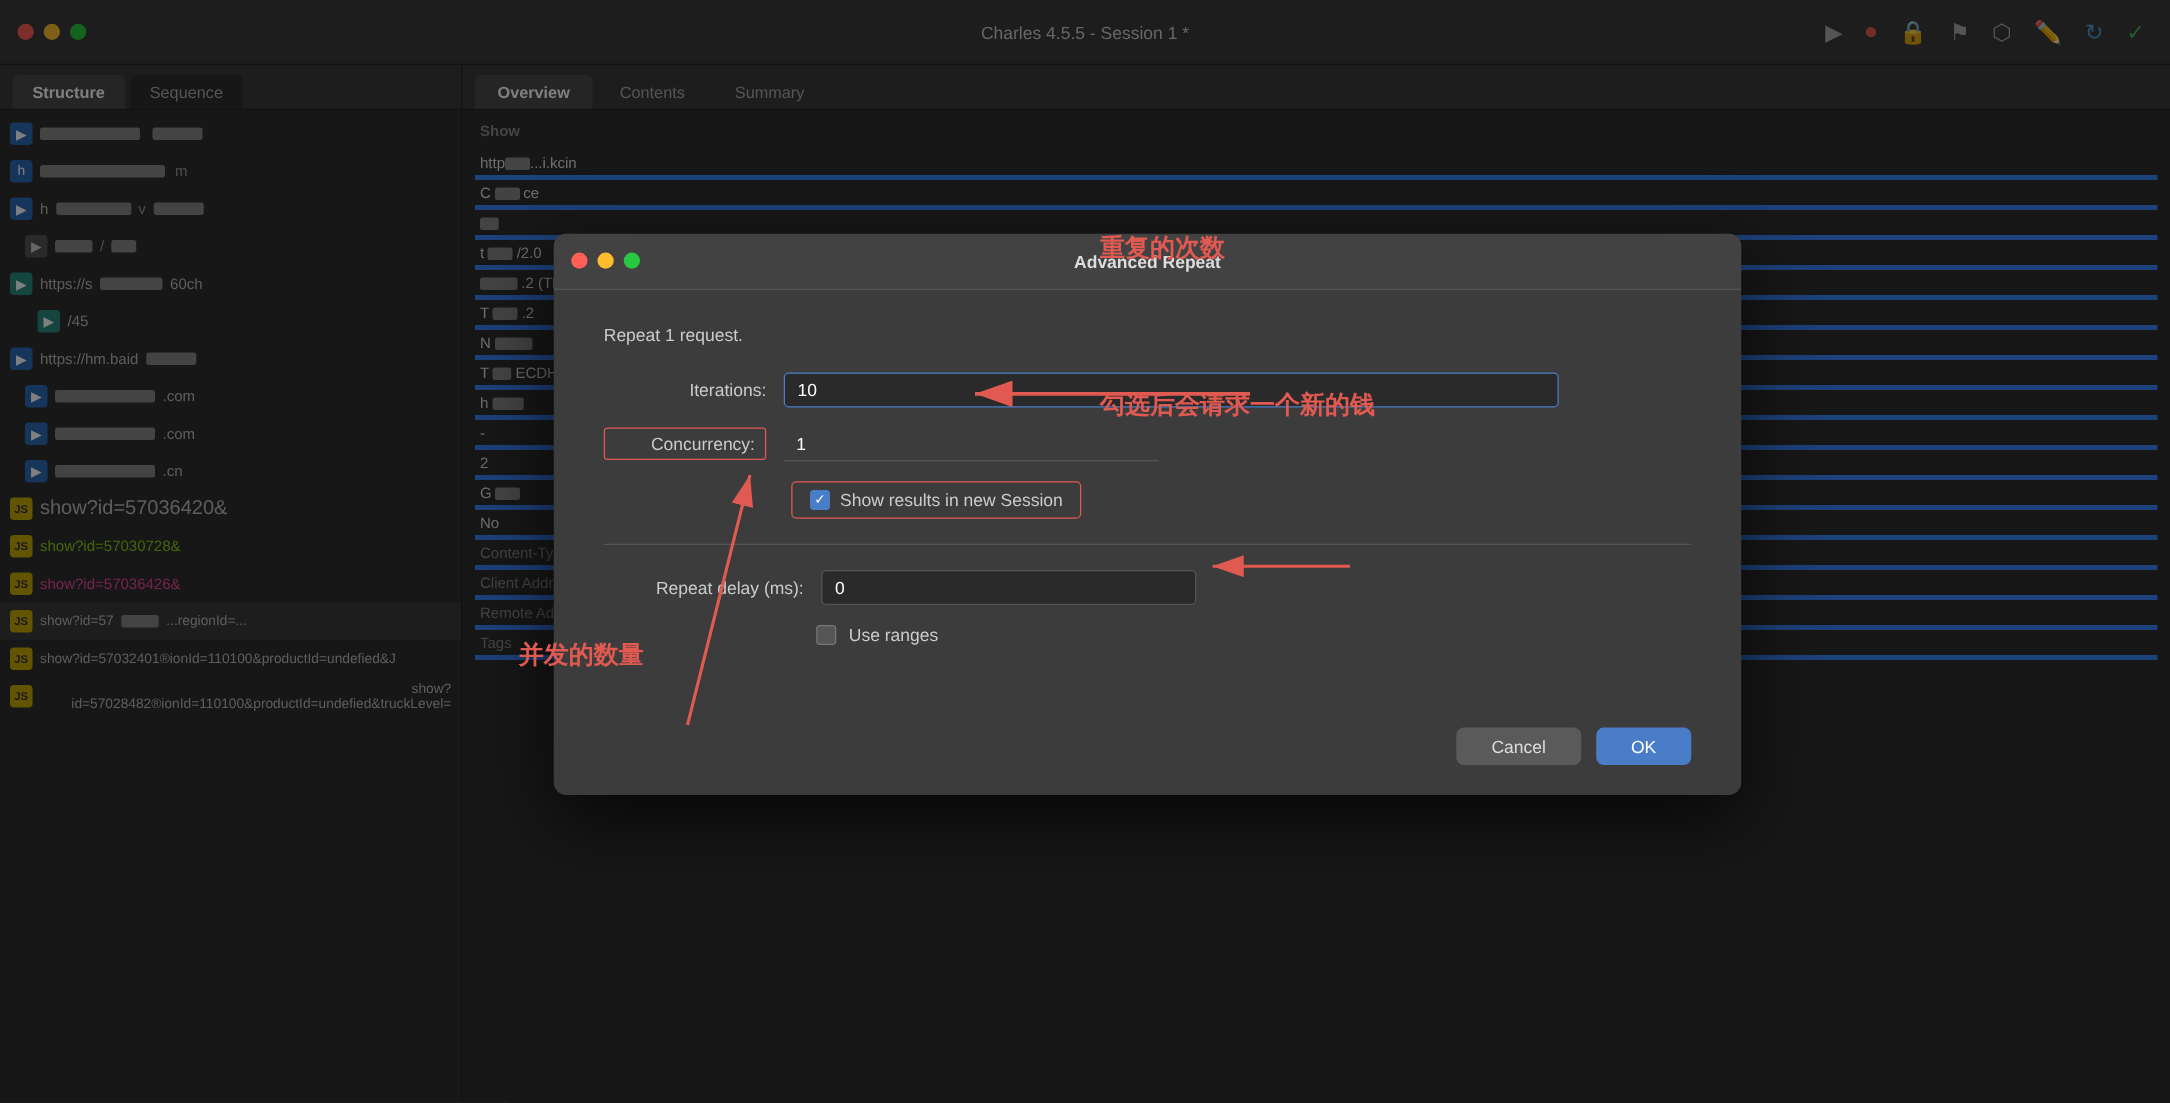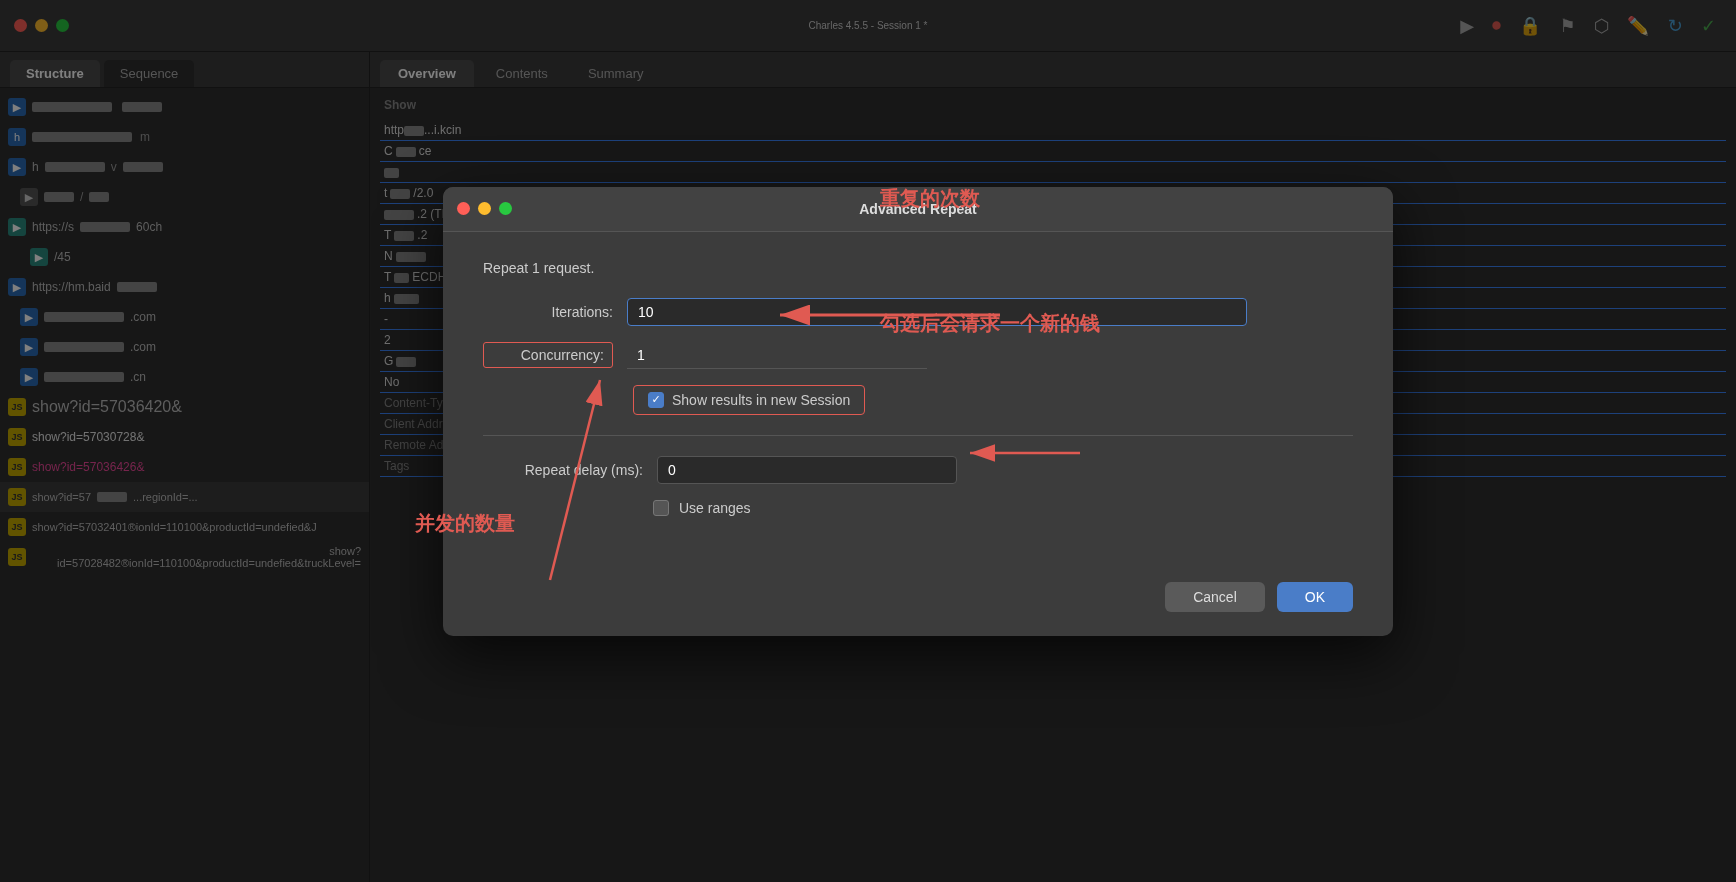--- a/index.html
+++ b/index.html
@@ -18,21 +18,21 @@
       height: 52px;
       background: #3a3a3a;
       display: flex;
       align-items: center;
       justify-content: center;
       position: relative;
       border-bottom: 1px solid #222;
     }
     .titlebar-title {
       color: #ccc;
-      font-size: 10px;
+      font-size: 14px;
       font-weight: 500;
     }
     .traffic-lights {
       position: absolute;
       left: 14px;
       display: flex;
       gap: 8px;
       align-items: center;
     }
     .traffic-light {
@@ -170,21 +170,21 @@
       font-size: 12px;
       font-weight: 600;
       margin-bottom: 8px;
       padding-left: 4px;
     }
     .value-row {
       display: flex;
       color: #bbb;
       font-size: 12px;
       padding: 3px 4px;
-      border-bottom: 1px solid #3b82f6;
+      border-bottom: 4px solid #3b82f6;
     }
     .value-key {
       color: #888;
       min-width: 130px;
       font-size: 12px;
     }
     .value-val {
       color: #ddd;
       flex: 1;
     }
@@ -481,21 +481,21 @@
         <span class="blurred-text" style="width:80px;"></span>
         <span style="color:#bbb;font-size:12px;">.cn</span>
       </div>
 
       <div class="sidebar-item">
         <div class="sidebar-item-icon icon-js">JS</div>
         <span style="color:#bbb;font-size:16px;">show?id=57036420&amp;</span>
       </div>
       <div class="sidebar-item">
         <div class="sidebar-item-icon icon-js">JS</div>
-        <span style="color:#e5e5e5;font-size:12px;">show?id=57030728&amp;</span>
+        <span style="color:#84cc16;font-size:12px;">show?id=57030728&amp;</span>
       </div>
       <div class="sidebar-item">
         <div class="sidebar-item-icon icon-js">JS</div>
         <span style="color:#ec4899;font-size:12px;">show?id=57036426&amp;</span>
       </div>
       <div class="sidebar-item" style="background:#3a3a3a;">
         <div class="sidebar-item-icon icon-js">JS</div>
         <span style="color:#bbb;font-size:11px;">show?id=57</span>
           <span class="blurred-text" style="width:30px;"></span>
           <span style="color:#bbb;font-size:11px;">...regionId=...</span>

